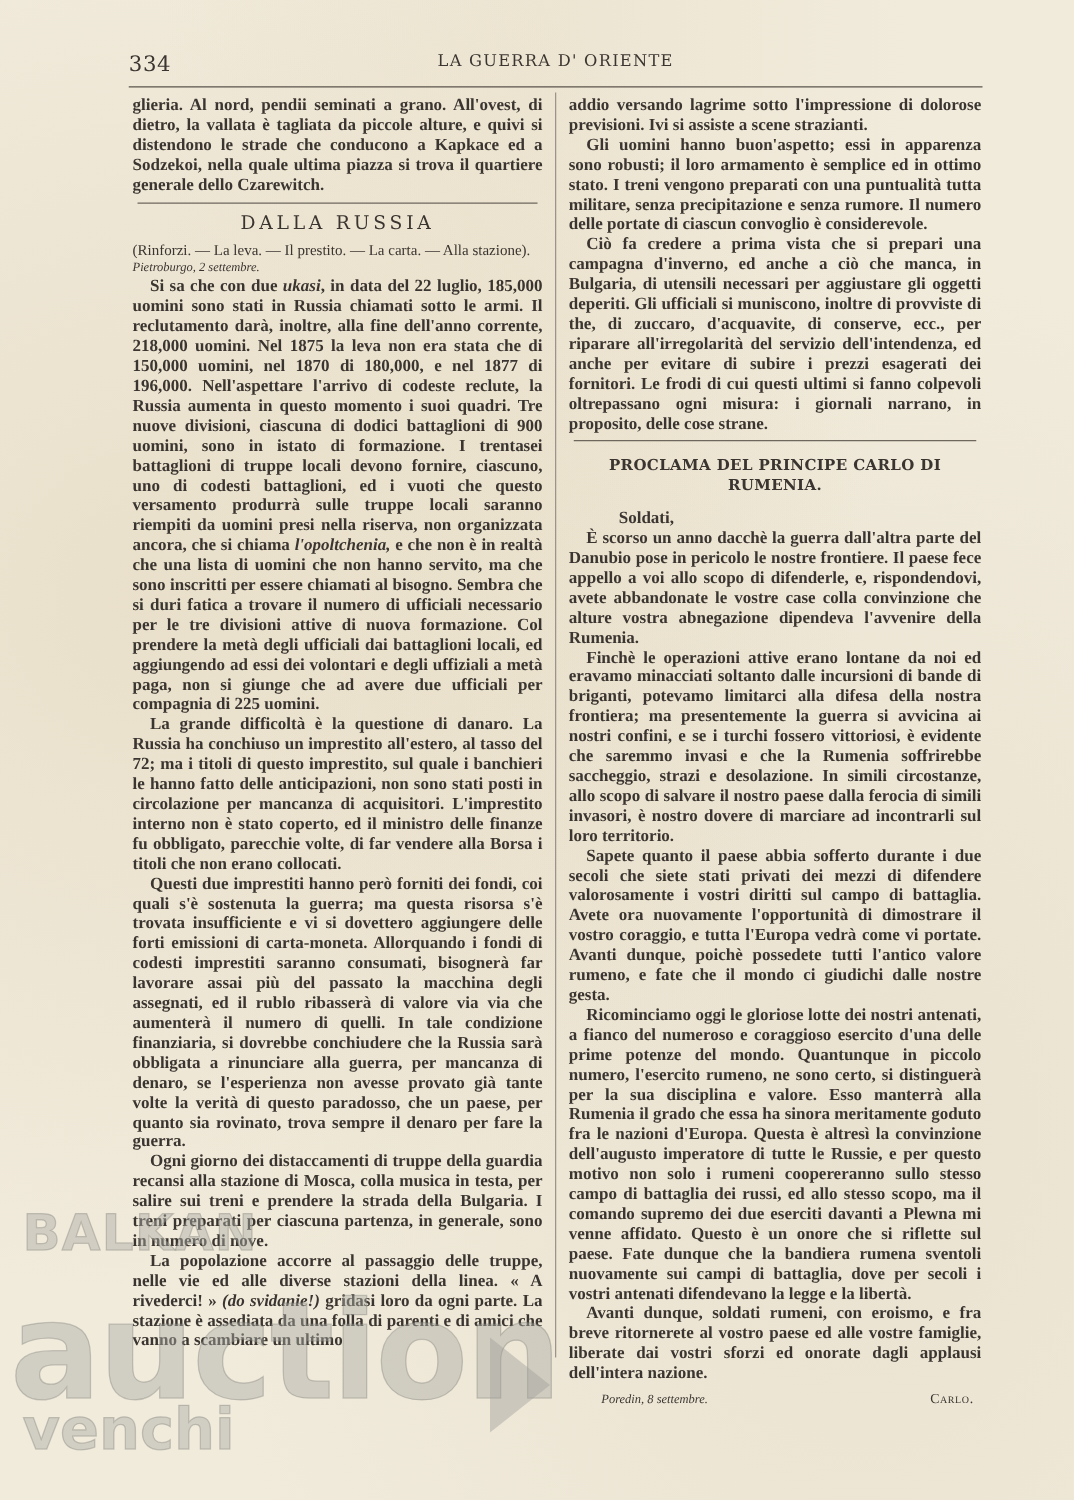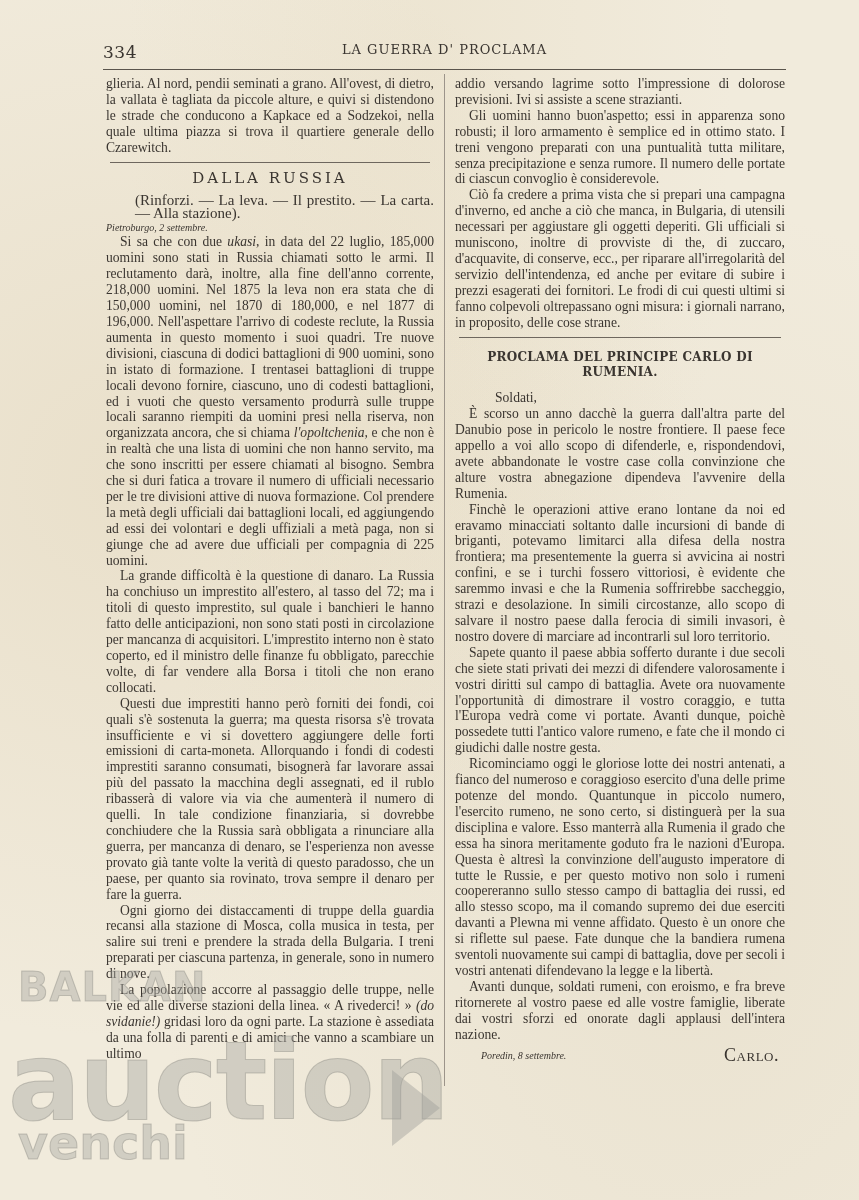--- a/index.html
+++ b/index.html
@@ -17,46 +17,46 @@
   .header { position: relative; height: 26px; }
   .page-num { position: absolute; left: 0; top: 4px; font-size: 17px; letter-spacing: 0.5px; }
   .running-title { position: absolute; left: 0; right: 0; top: 4px; text-align: center; font-size: 13px; letter-spacing: 1px; }
   .header-rule { position: absolute; left: 0; width: 683px; top: 31px; border-top: 1.5px solid #5a544c; }
 
   .col { position: absolute; top: 76px; font-family: "Liberation Serif", serif; font-size: 13.6px; line-height: 15.9px; text-align: justify; }
   .col-left { left: 106px; width: 328px; }
   .col-right { left: 455px; width: 330px; }
   .col-divider { position: absolute; left: 444px; top: 74px; height: 1012px; border-left: 1px solid #9c948a; }
 
-  .col p { margin: 0; text-indent: 14px; }
+  .col p { margin: 0; text-indent: 14px; font-weight: bold; }
   .col p.noindent { text-indent: 0; }
   .rule { border-top: 1px solid #6e675e; margin: 6px 4px 8px 4px; }
   .section-title-spaced { text-align: center; font-size: 15px; letter-spacing: 3px; margin: 6px 0 8px; font-family: "DejaVu Serif", serif; }
-  .subtitle { font-size: 15px; text-align: justify; line-height: 13px; margin-bottom: 1px; margin-left: 29px; }
+  .subtitle { font-size: 12px; text-align: justify; line-height: 13px; margin-bottom: 1px; }
   .dateline { font-style: italic; font-size: 10px; text-align: left; line-height: 13px; padding-right: 6px; }
   .proclama-title { text-align: center; font-size: 12px; font-weight: bold; letter-spacing: 0.3px; margin: 12px 0 9px; font-family: "DejaVu Serif", serif; }
   .salutation { text-indent: 40px !important; }
   .signoff { display: flex; justify-content: space-between; margin-top: 6px; padding-left: 26px; padding-right: 6px; }
   .signoff .place { font-style: italic; font-size: 10px; }
-  .signoff .sig { font-variant: small-caps; font-size: 18px; letter-spacing: 0.5px; }
+  .signoff .sig { font-variant: small-caps; font-size: 11px; letter-spacing: 0.5px; }
   em { font-style: italic; }
 
   .watermark { position: absolute; pointer-events: none; font-family: "DejaVu Sans", sans-serif; font-weight: bold; color: rgba(170,170,165,0.45); -webkit-text-stroke: 1px rgba(120,120,115,0.35); }
   .wm-1 { left: 18px; top: 964px; font-size: 40px; letter-spacing: 1px; }
   .wm-2 { left: 8px; top: 1028px; font-size: 108px; letter-spacing: -2px; line-height: 1; }
   .wm-3 { left: 18px; top: 1120px; font-size: 46px; line-height: 1; }
   .wm-play { position: absolute; left: 392px; top: 1070px; width: 0; height: 0; border-top: 38px solid transparent; border-bottom: 38px solid transparent; border-left: 48px solid rgba(160,160,155,0.45); }
 </style>
 </head>
 <body>
 
 <div class="page">
   <div class="header">
     <span class="page-num">334</span>
-    <span class="running-title">LA GUERRA D' PROCLAMA</span>
+    <span class="running-title">LA GUERRA D' ORIENTE</span>
     <div class="header-rule"></div>
   </div>
 </div>
 
 <div class="col-divider"></div>
 
 <div class="col col-left">
   <p class="noindent">glieria. Al nord, pendii seminati a grano. All'ovest, di dietro, la vallata è tagliata da piccole alture, e quivi si distendono le strade che conducono a Kapkace ed a Sodzekoi, nella quale ultima piazza si trova il quartiere generale dello Czarewitch.</p>
   <div class="rule"></div>
   <div class="section-title-spaced">DALLA RUSSIA</div>

